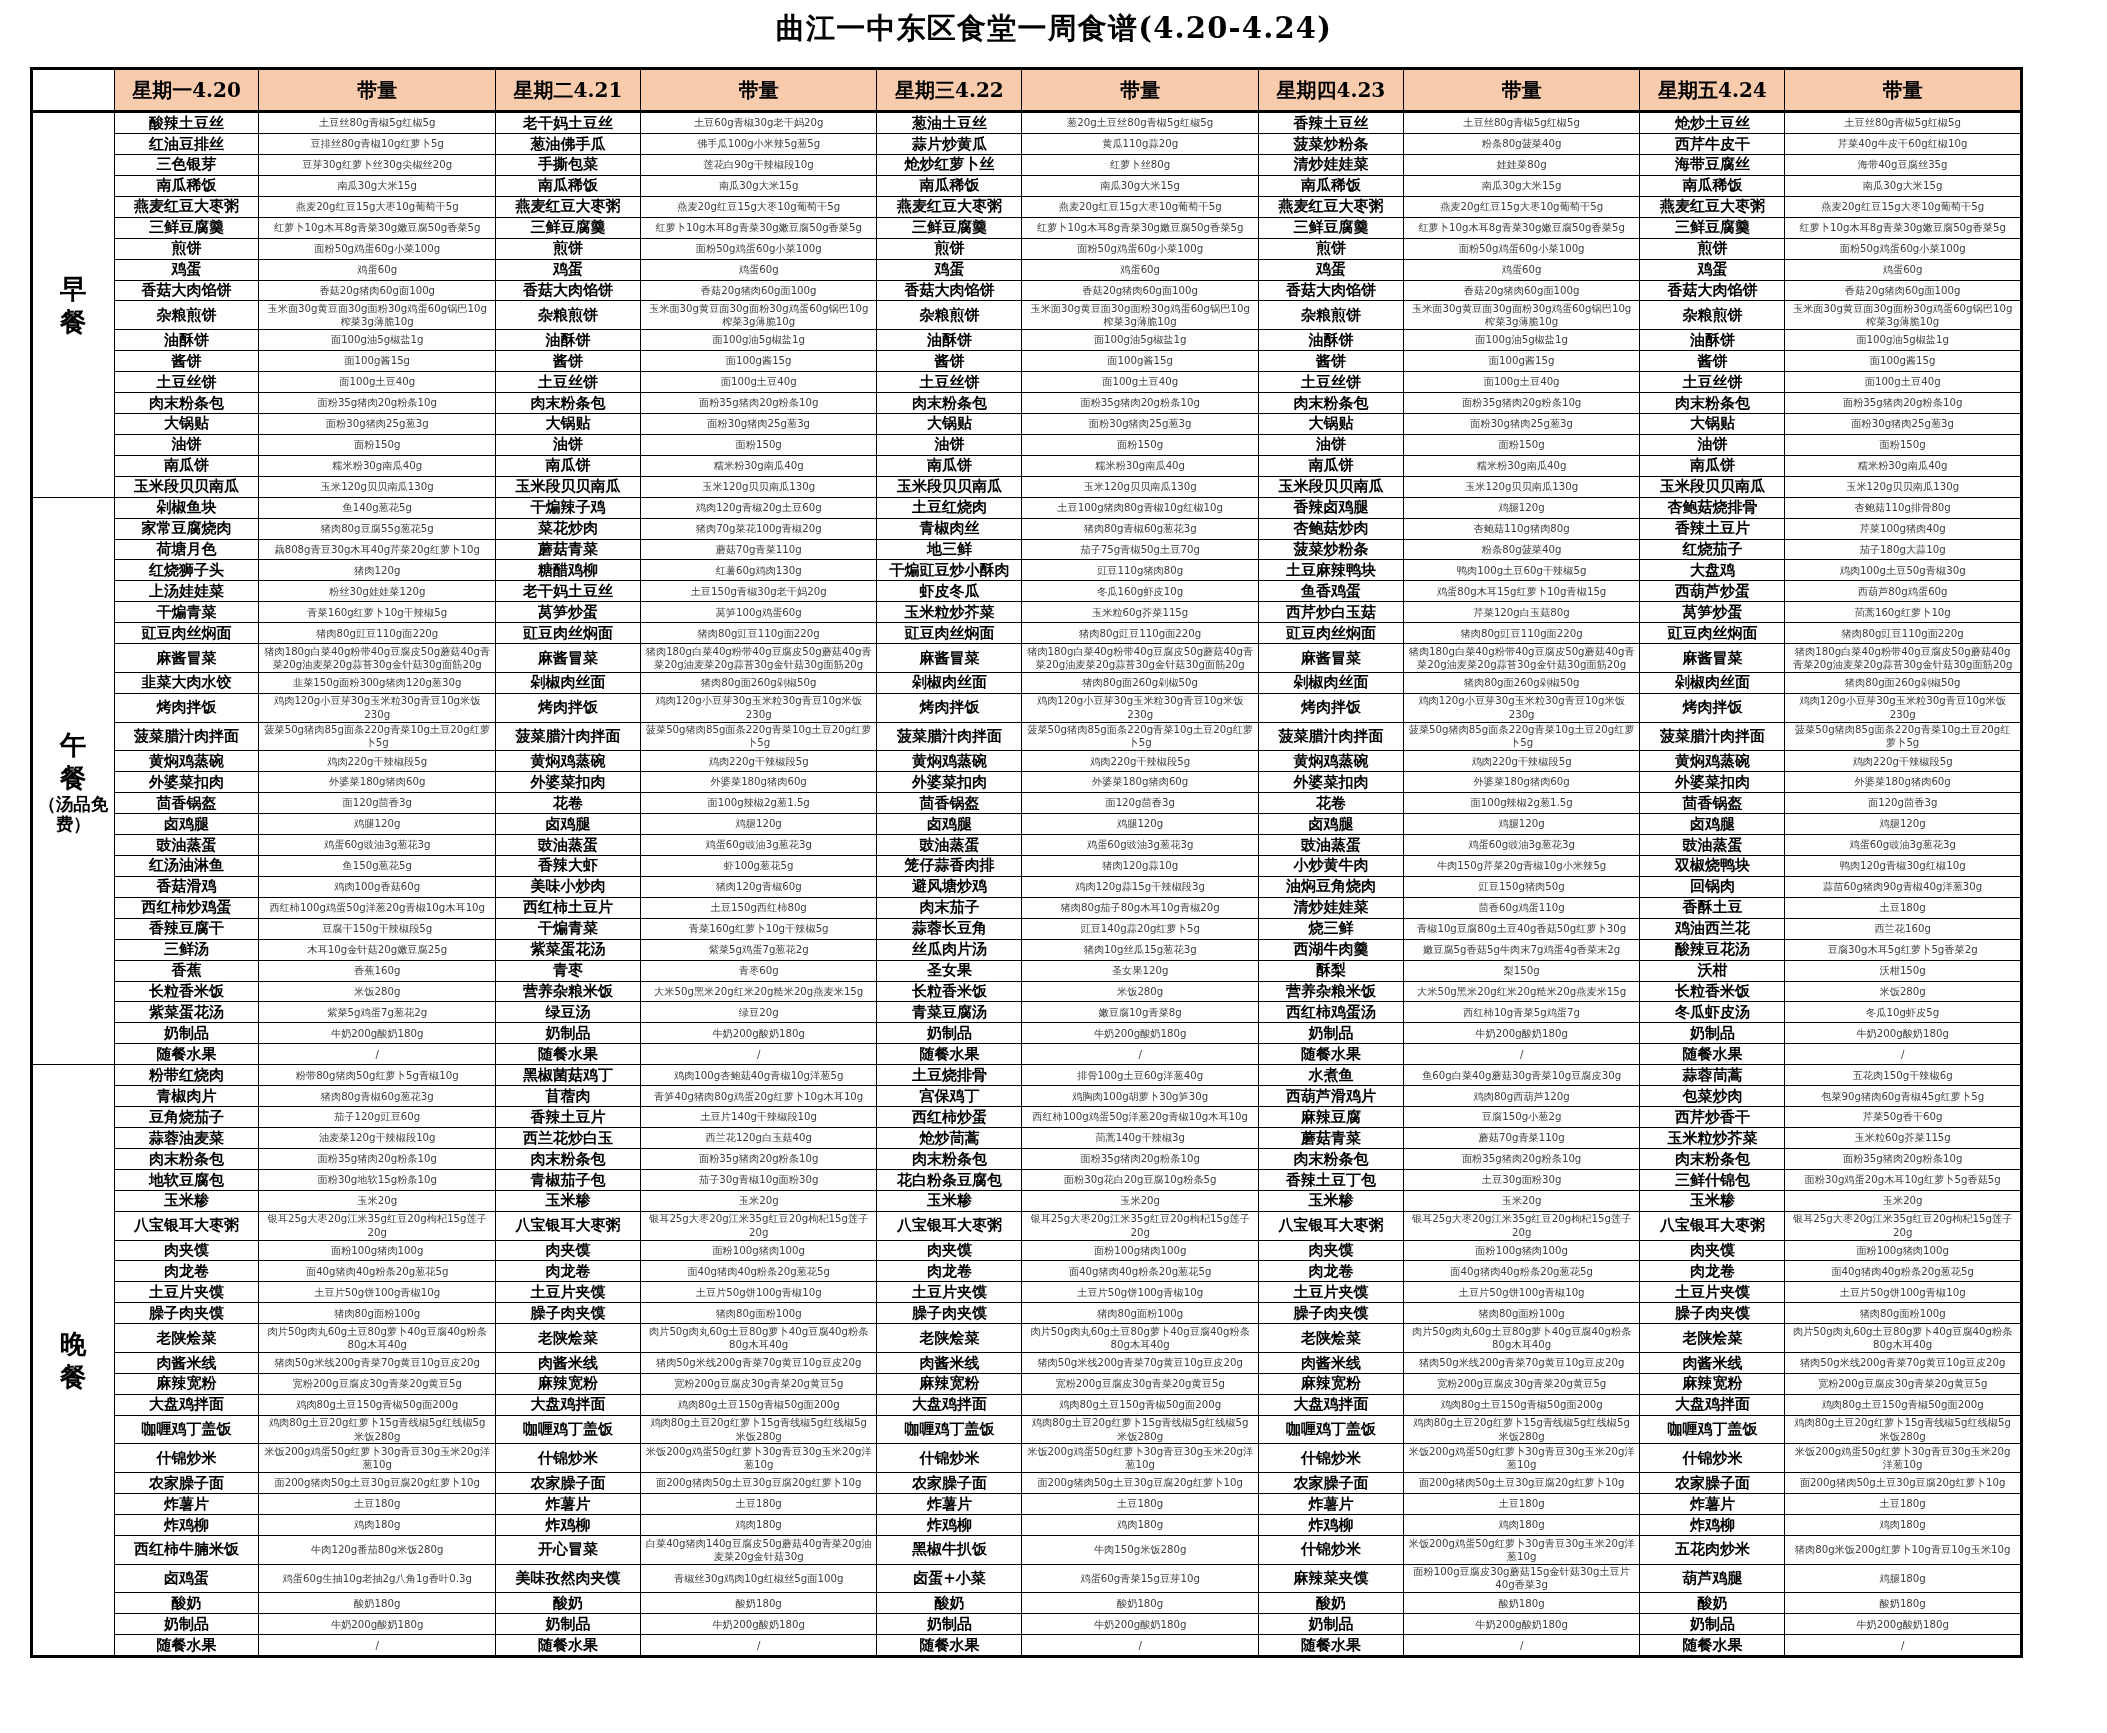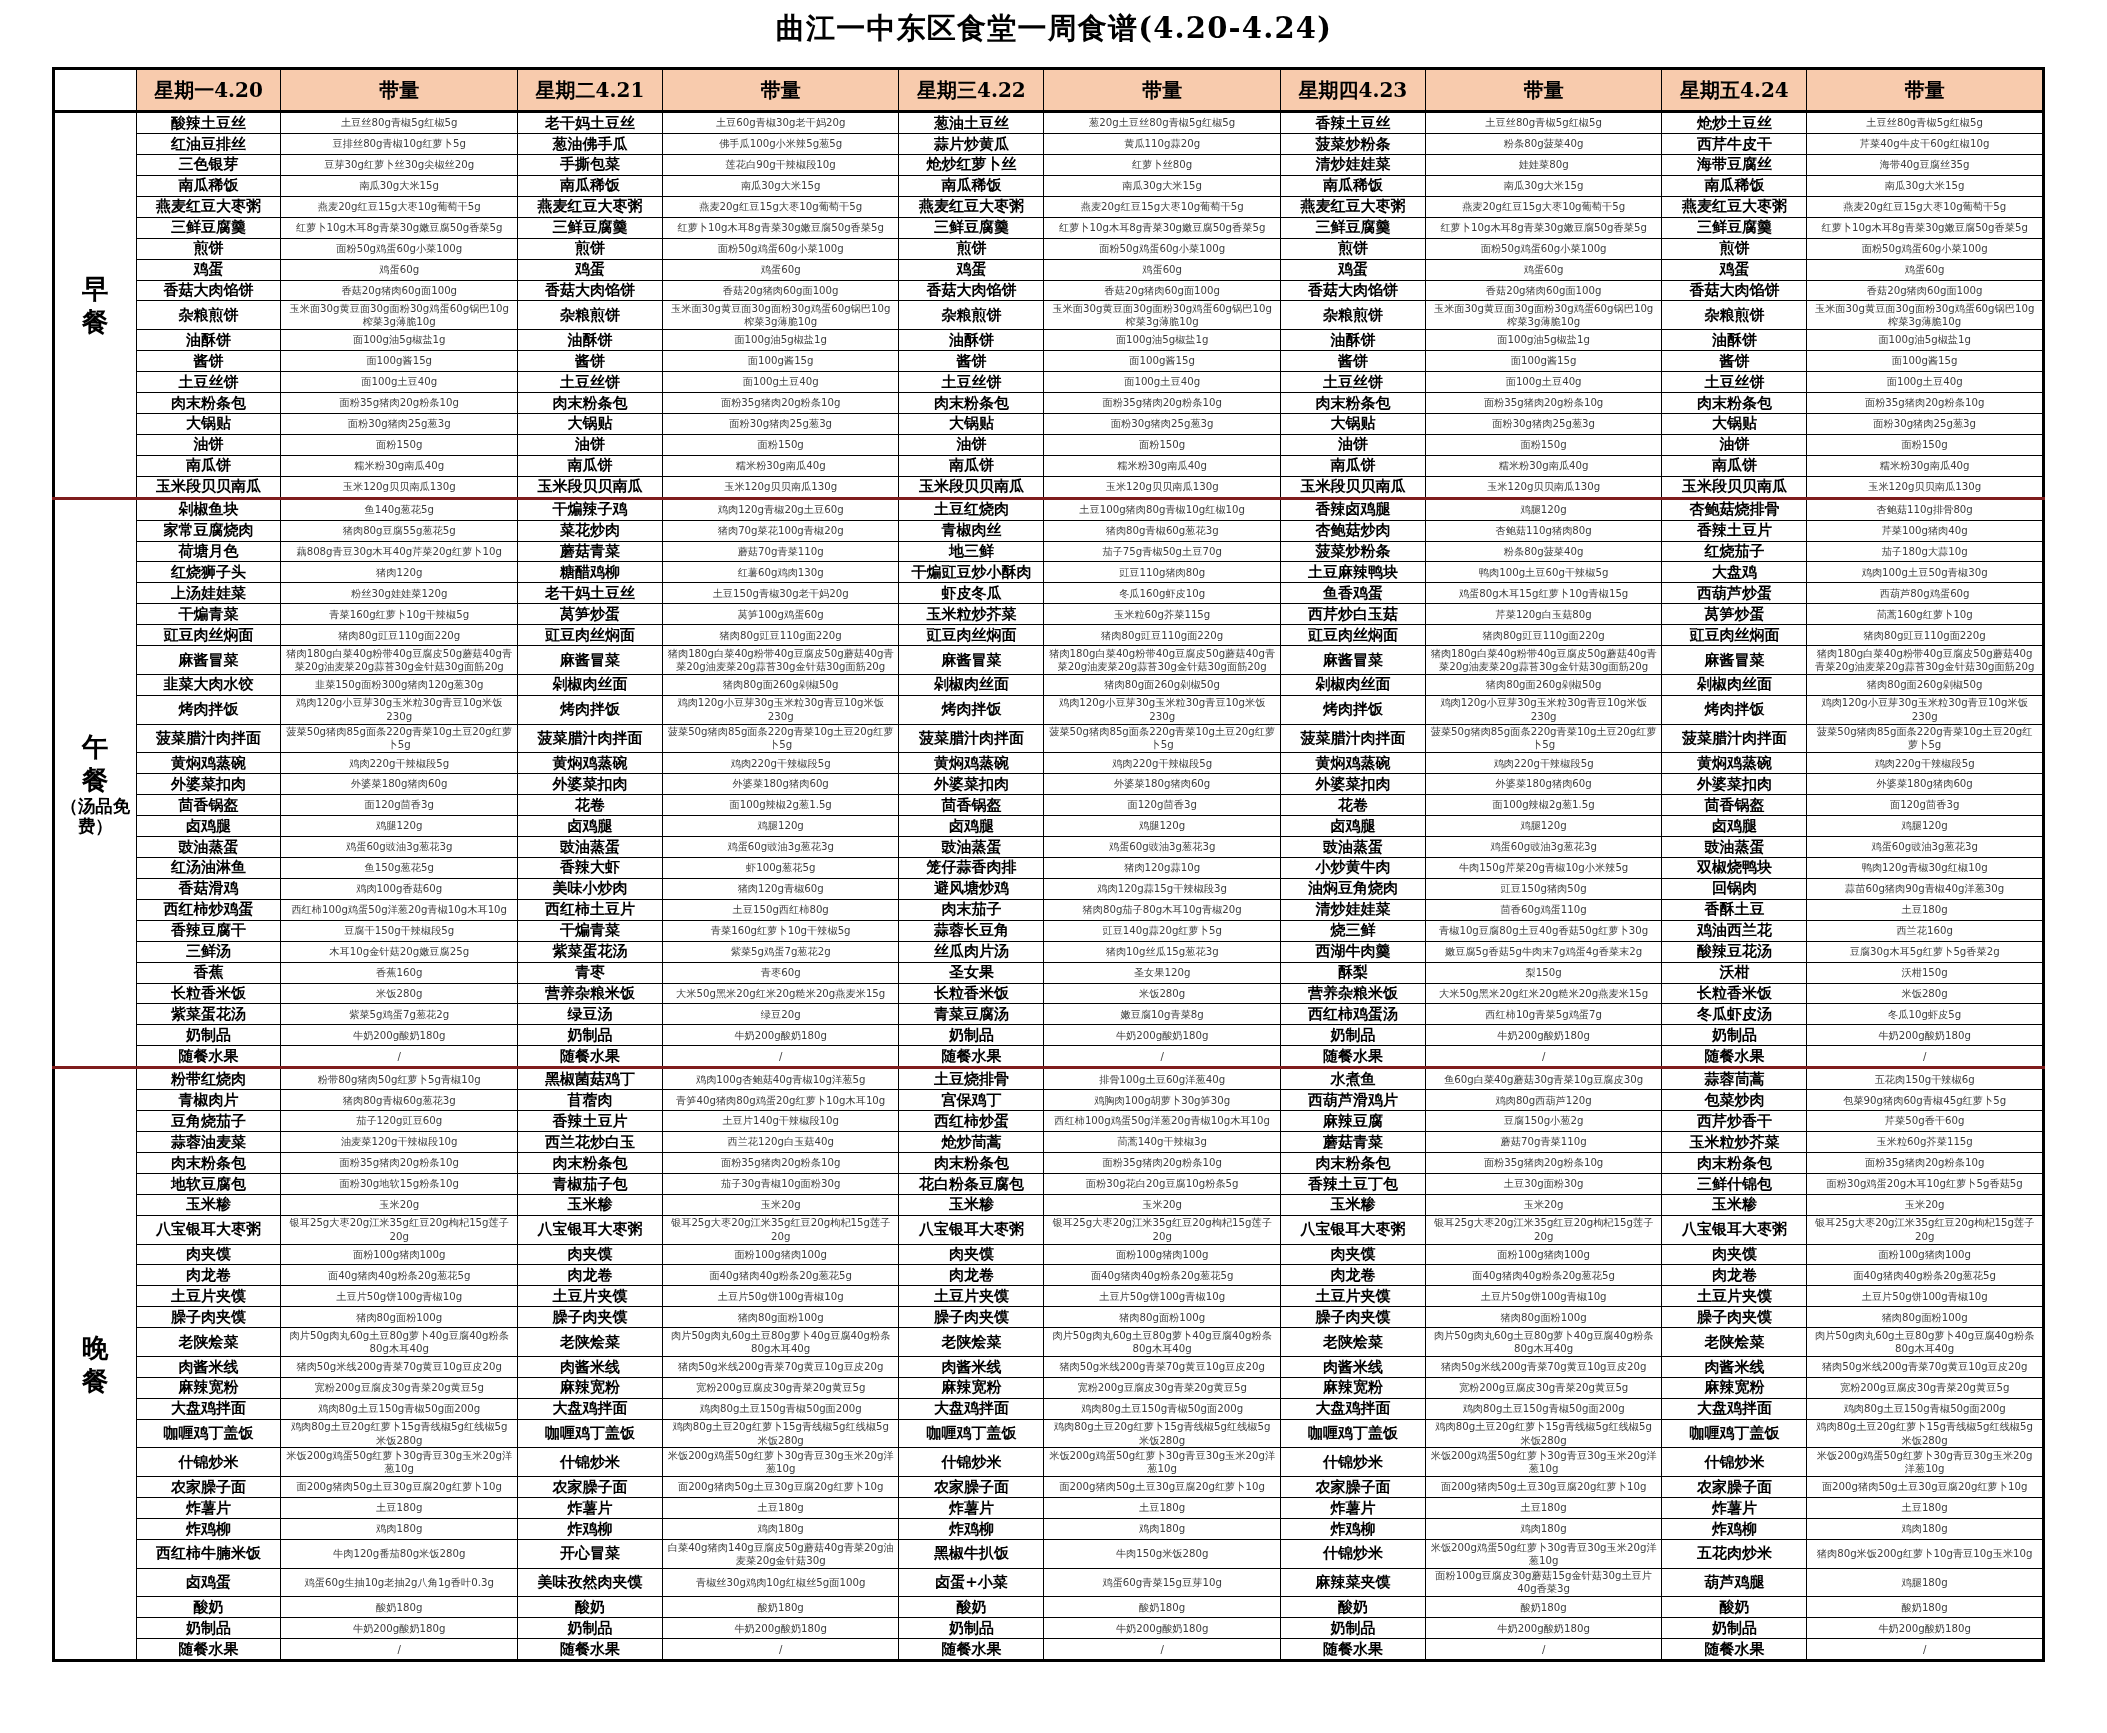--- a/index.html
+++ b/index.html
@@ -10,21 +10,21 @@
     font-weight:bold;
     font-size:29px;
     padding-top:9px;
     height:58px;
     letter-spacing:1.2px;
   }
   table.menu{
     border-collapse:collapse;
     table-layout:fixed;
     width:1993px;
-    margin-left:52px;
+    margin-left:30px;
     border:3.6px solid #000;
   }
   col.c-label{width:82px;}
   col.c-dish{width:144px;}
   col.c-qty{width:235px;}
   th,td{border:1.2px solid #000;overflow:hidden;}
   tr.header-row th{
     background:#f8cbad;
     font-family:"DejaVu Serif",serif;
     font-weight:bold;
@@ -60,21 +60,21 @@
     line-height:1.25;
   }
   td.qty{
     font-size:10.2px;
     color:#3c3c3c;
     text-align:center;
     vertical-align:middle;
     padding:0.6px 4.8px;
     line-height:1.3;
   }
-  tr.section-start td{border-top:3px solid #7f1d1d;}
+  tr.section-start td{border-top:1px solid #7f1d1d;}
 </style>
 </head>
 <body>
 
 <div class="title">曲江一中东区食堂一周食谱(4.20-4.24)</div>
 
 <table class="menu">
   <colgroup>
     <col class="c-label">
     <col class="c-dish">

